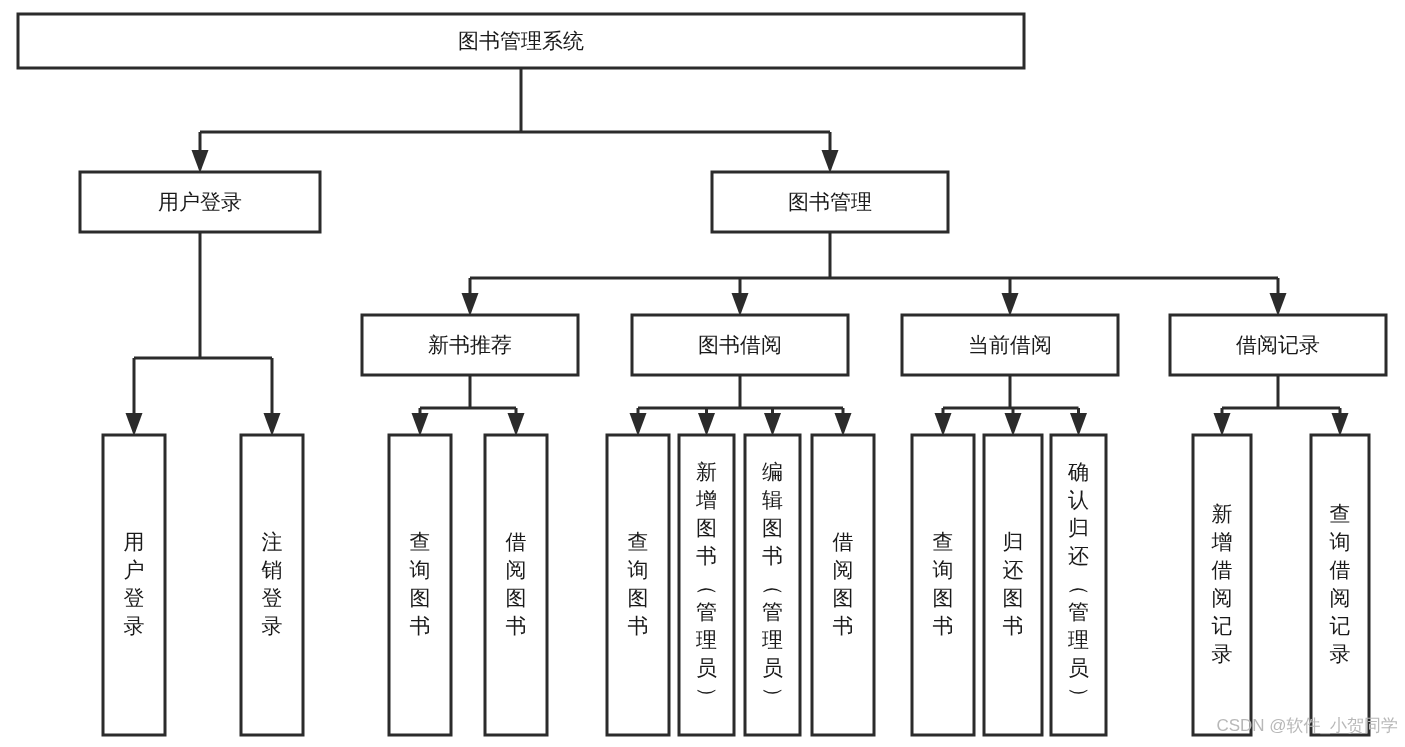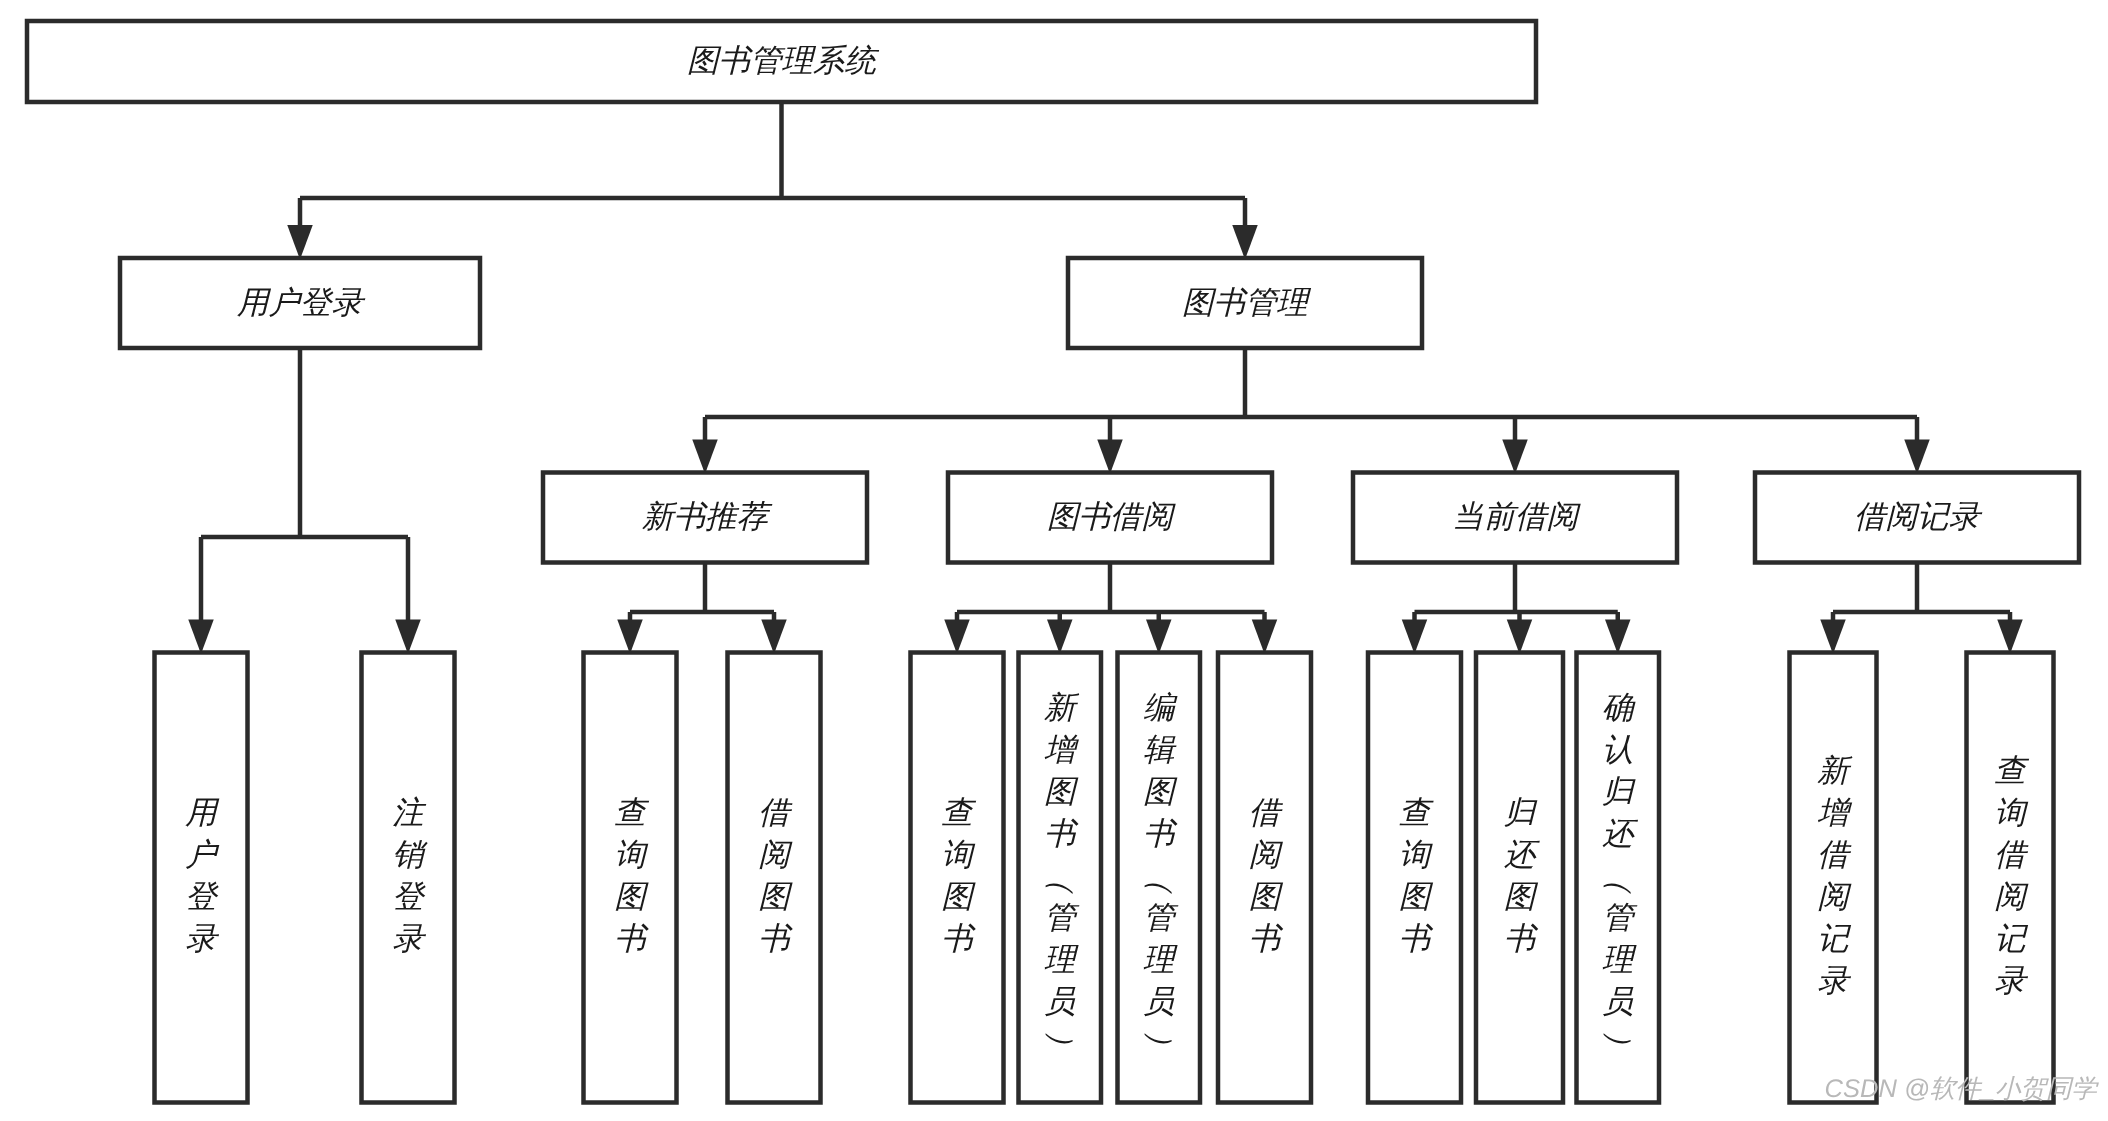--- a/index.html
+++ b/index.html
@@ -13,21 +13,20 @@
     font-family: "Liberation Sans", "DejaVu Sans", sans-serif;
     overflow: hidden;
     position: relative;
   }
   #diagram-root {
     position: absolute;
     left: 0;
     top: 0;
     width: 1384px;
     height: 747px;
-    font-style: italic;
   }
   svg.diagram-canvas {
     display: block;
     width: 1405px;
     height: 747px;
   }
   .node-box {
     fill: #ffffff;
     stroke: #2b2b2b;
     stroke-width: 3;

